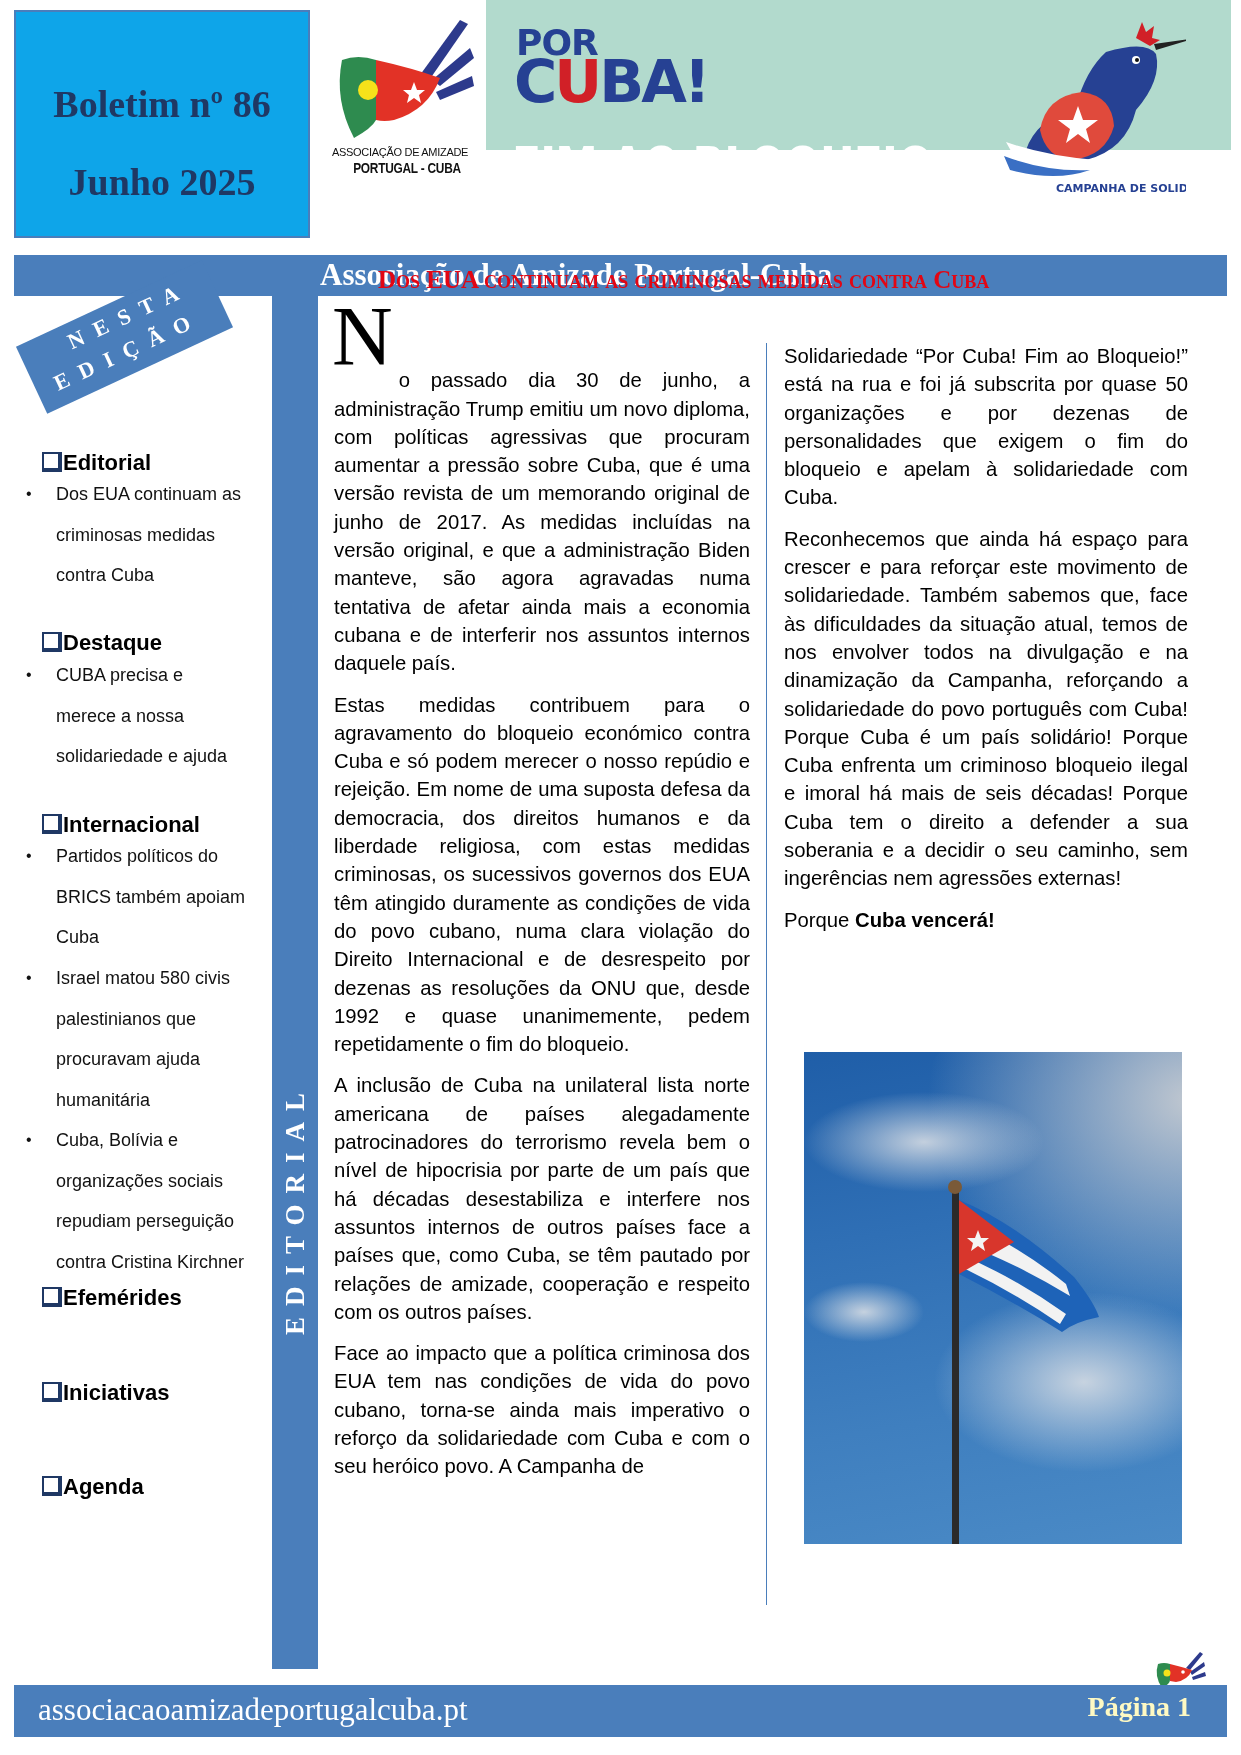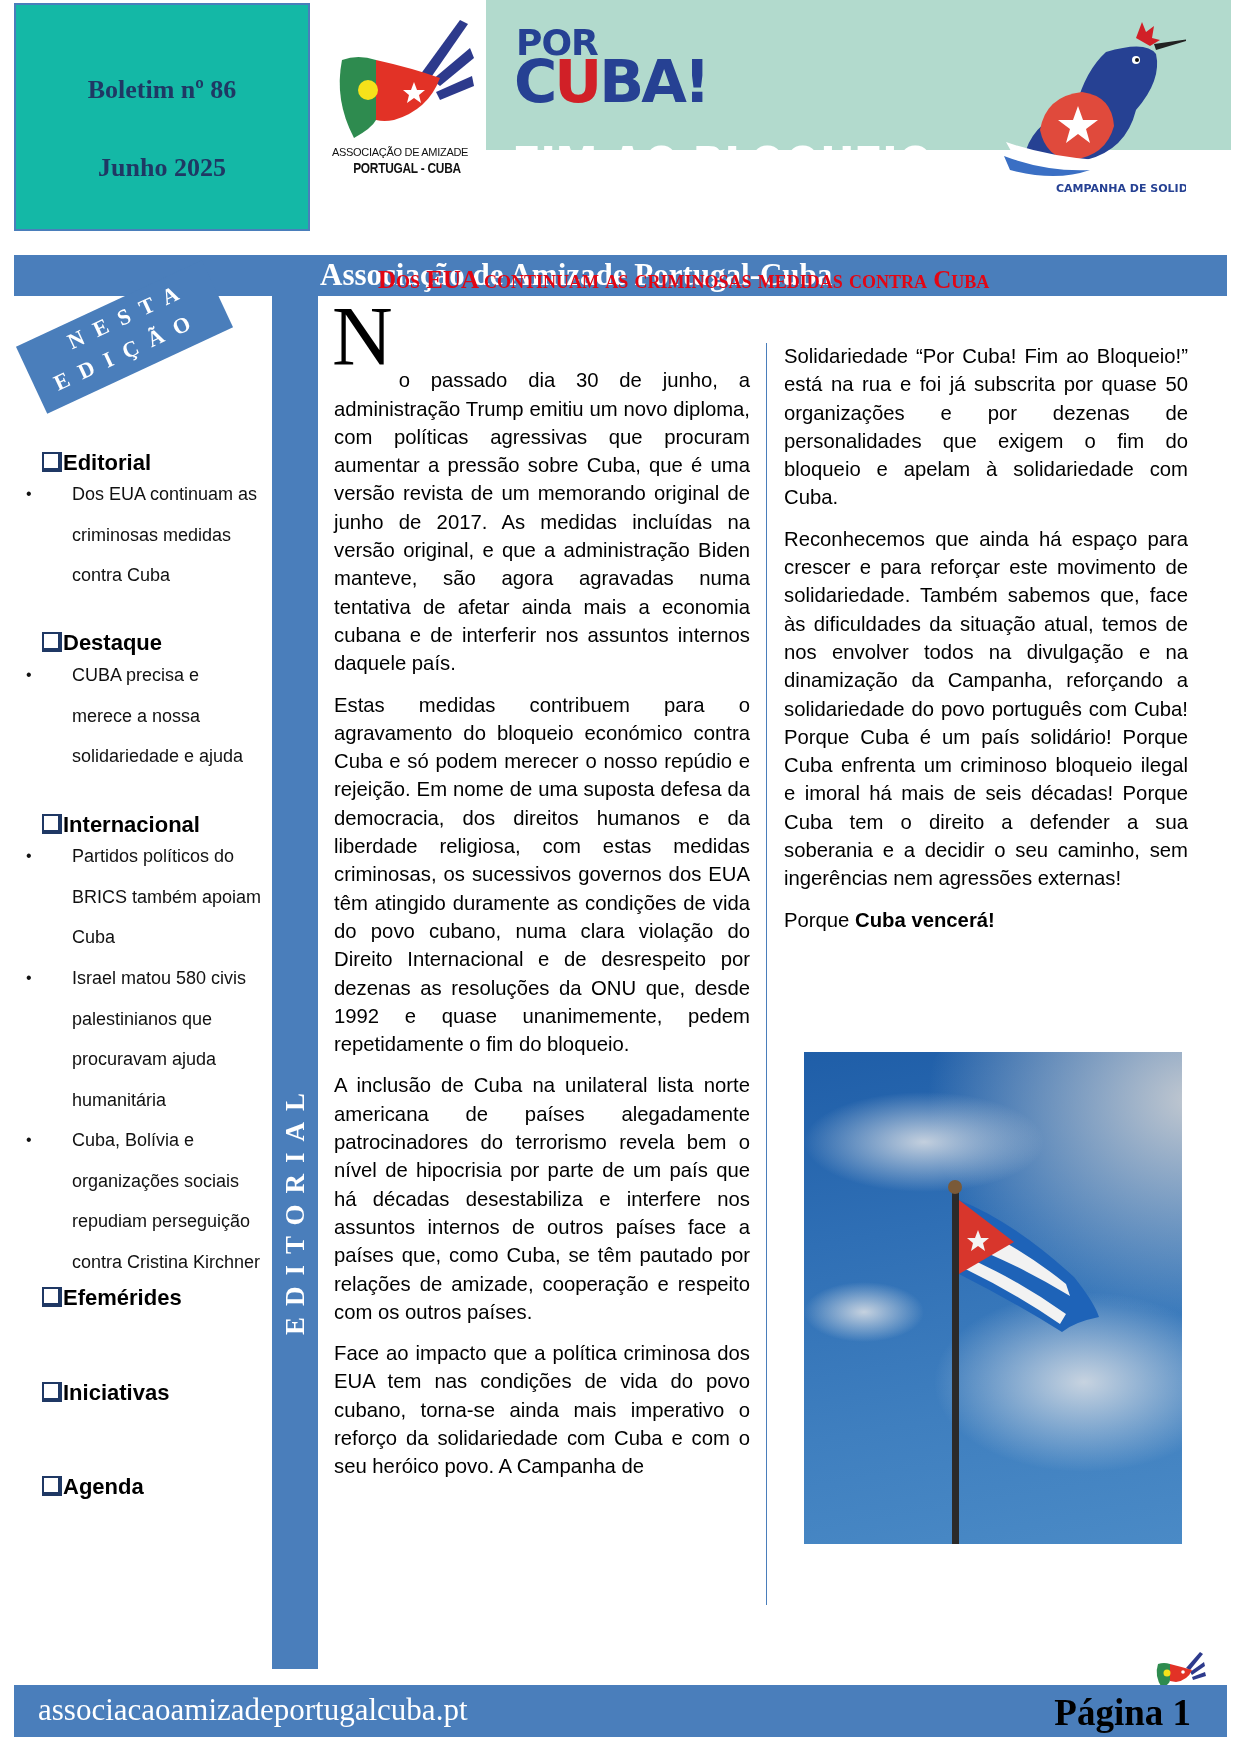--- a/index.html
+++ b/index.html
@@ -4,24 +4,24 @@
 <style>
   html, body { margin: 0; padding: 0; }
   body {
     width: 1241px; height: 1755px; position: relative; overflow: hidden;
     background: #ffffff; font-family: "Liberation Sans", sans-serif; color: #000;
   }
   .abs { position: absolute; }
 
   
   .issue-box {
-    left: 14px; top: 3px; width: 296px; height: 228px;
-    border: 2px solid #4a7ebb; box-sizing: border-box; background: #14b8a6;
+    left: 14px; top: 10px; width: 296px; height: 228px;
+    border: 2px solid #4a7ebb; box-sizing: border-box; background: #0ea5e9;
     text-align: center; font-family: "Liberation Serif", serif; color: #1f3864;
-    font-weight: bold; font-size: 26px; z-index: 2;
+    font-weight: bold; font-size: 38px; z-index: 2;
   }
   .issue-box .num { position: absolute; left: 0; right: 0; top: 70px; }
   .issue-box .date { position: absolute; left: 0; right: 0; top: 148px; }
 
   .assoc-logo { left: 332px; top: 20px; width: 150px; height: 170px; }
   .assoc-logo .cap1 { position:absolute; left:0; width:150px; top:126px; text-align:left; font-family:"Liberation Sans Narrow","Liberation Sans",sans-serif; font-size:11px; letter-spacing:-0.3px; color:#111; }
   .assoc-logo .cap2 { position:absolute; left:0; width:150px; top:140px; text-align:center; font-size:14px; font-weight:bold; color:#111; letter-spacing:-0.3px; transform: scaleX(0.85); }
 
   .campaign {
     left: 486px; top: 0; width: 745px; height: 150px; background: #b2dacd;
@@ -55,21 +55,21 @@
 
   .toc { left: 22px; top: 450px; width: 250px; }
   .toc-section { position:absolute; left: 20px; font-size:22px; font-weight:bold; color:#000; }
   .toc-section .box {
     display:inline-block; width:20px; height:20px; border:2px solid #1f3864;
     border-right-width:4px; border-bottom-width:4px; box-sizing:border-box;
     vertical-align:-2px; margin-right:1px; background:#fff;
   }
   .toc-item { position:absolute; left: 0; width: 250px; font-size:18px; line-height:40.5px; color:#111; }
   .toc-item .bullet { position:absolute; left:4px; top:0; font-size:16px; }
-  .toc-item .txt { display:block; margin-left:50px; }
+  .toc-item .txt { display:block; margin-left:34px; }
 
   
   .ed-bar { left: 272px; top: 272px; width: 46px; height: 1397px; background:#4a7ebb; }
   .ed-bar .vert {
     position:absolute; left: 8px; top: 810px; width: 30px; color:#fff;
     font-family:"Liberation Serif",serif; font-weight:bold; font-size:27px;
     writing-mode: vertical-rl; transform: rotate(180deg); letter-spacing: 11px;
   }
 
   
@@ -89,21 +89,21 @@
   }
   .col-rule { left: 766px; top: 343px; width: 1px; height: 1262px; background:#4a7ebb; }
 
   
   .photo { left: 804px; top: 1052px; width: 378px; height: 492px; overflow:hidden;
     background: linear-gradient(170deg, #1f5ea8 0%, #2f6fb5 35%, #3f7fbf 70%, #4a8ac6 100%); }
 
   
   .footer { left: 14px; top: 1685px; width: 1213px; height: 52px; background:#4a7ebb; }
   .footer .url { position:absolute; left: 24px; top: 7px; color:#fff; font-family:"Liberation Serif",serif; font-weight:normal; font-size:31px; }
-  .footer .page { position:absolute; right: 36px; top: 6px; color:#000000; font-family:"Liberation Serif",serif; font-weight:bold; font-size:37px; }
+  .footer .page { position:absolute; right: 36px; top: 6px; color:#fef9c3; font-family:"Liberation Serif",serif; font-weight:bold; font-size:28px; }
   .mini-logo { left: 1152px; top: 1650px; width: 56px; height: 38px; }
 </style>
 </head>
 <body>
 
 <div class="abs issue-box">
   <div class="num">Boletim nº 86</div>
   <div class="date">Junho 2025</div>
 </div>
 

